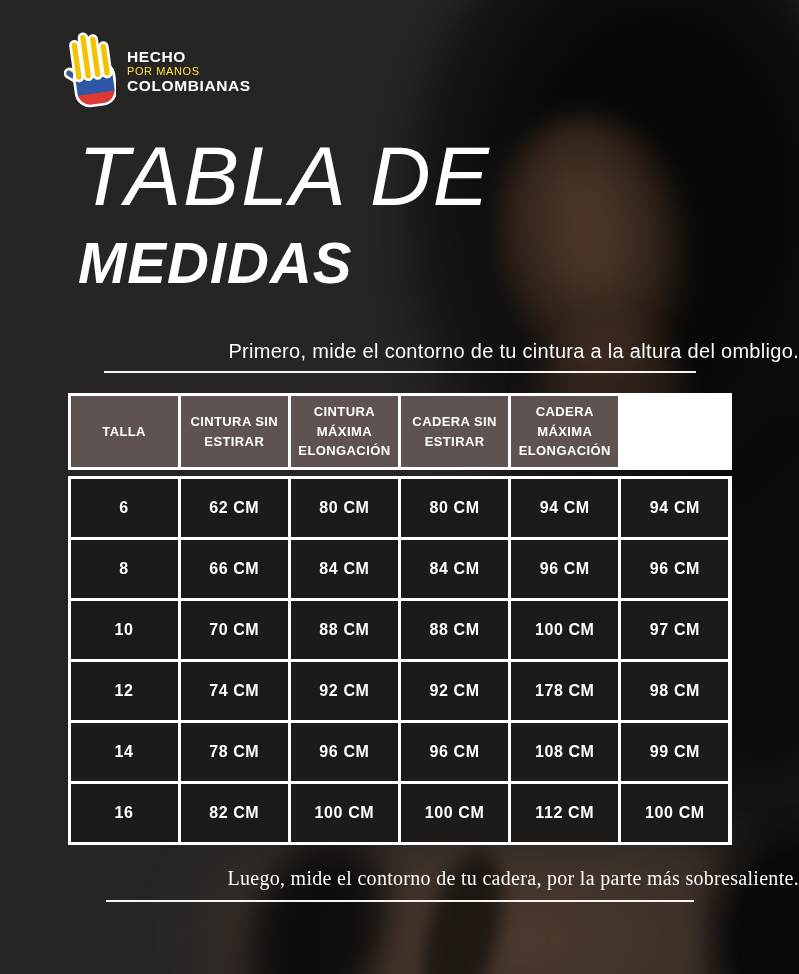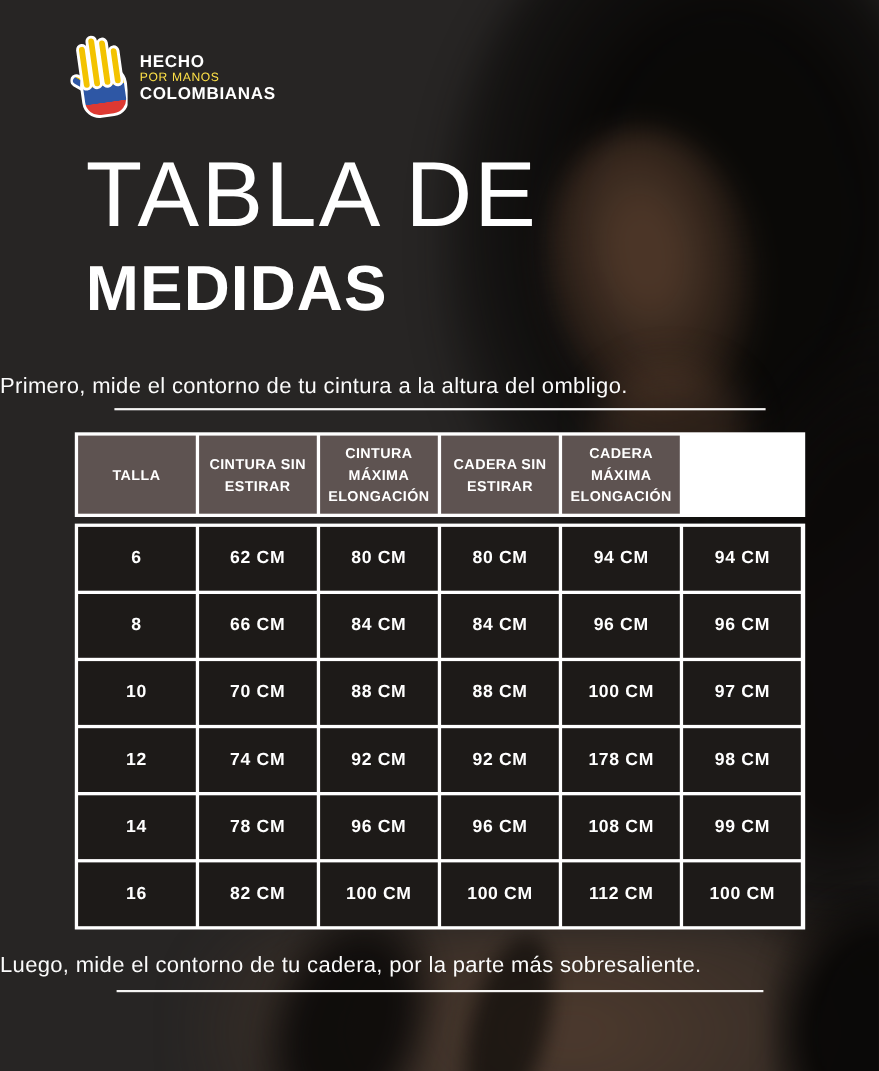--- a/index.html
+++ b/index.html
@@ -40,36 +40,36 @@
 
   
   .content { position:relative; z-index:1; padding-top:32px;border-radius:27px; }
 
   .logo { display:flex; align-items:center; gap:11px; margin-left:64px; }
   .logo svg { width:52px; height:78px; display:block; }
   .logo-text { display:flex; flex-direction:column; line-height:1.1; letter-spacing:.6px; }
   .lt-bold { font-size:15.5px; font-weight:bold; }
   .lt-reg  { font-size:11px; font-weight:normal; color:#fde047; }
 
-  .title { margin:24px 0 0 78px; }
+  .title { margin:24px 0 0 78px;font-style:italic; }
   .title-1 { font-size:84px; font-weight:400; letter-spacing:2px; line-height:1; }
   .title-2 { font-size:58px; font-weight:700; letter-spacing:1px; line-height:1; margin-top:16px; }
 
-  .instruction { margin-top:48px; text-align:left; font-size:20px; letter-spacing:.3px; color:#fbfbfb; }
+  .instruction { margin-top:48px; text-align:right; font-size:20px; letter-spacing:.3px; color:#fbfbfb; }
   .rule { width:592px; margin:8px auto 0; border:0; border-top:2px solid #f5f4f3; }
 
   .table-area { width:664px; margin:20px auto 0; }
   .grid { display:grid; grid-template-columns:repeat(6,1fr); gap:3px; background:#ffffff; padding:3px; }
   .grid .cell { display:flex; align-items:center; justify-content:center; text-align:center; }
   .grid-header .cell { background:#5e5351; height:71px; font-size:13px; font-weight:bold;
     letter-spacing:.4px; line-height:1.5; padding:0 6px; }
   .grid-body { margin-top:6px; }
   .grid-body .cell { background:#1d1a18; height:58px; font-size:16px; font-weight:bold; letter-spacing:.6px; }
 
-  .instruction-bottom { margin-top:22px; }
+  .instruction-bottom { margin-top:22px;font-family:Liberation Serif, serif; }
   .rule-bottom { width:588px; margin-top:10px; }
 </style>
 </head>
 <body>
 
 <div class="bg">
   <div class="shape sh-hair-main"></div>
   <div class="shape sh-face"></div>
   <div class="shape sh-neck"></div>
   <div class="shape sh-hair-right"></div>

